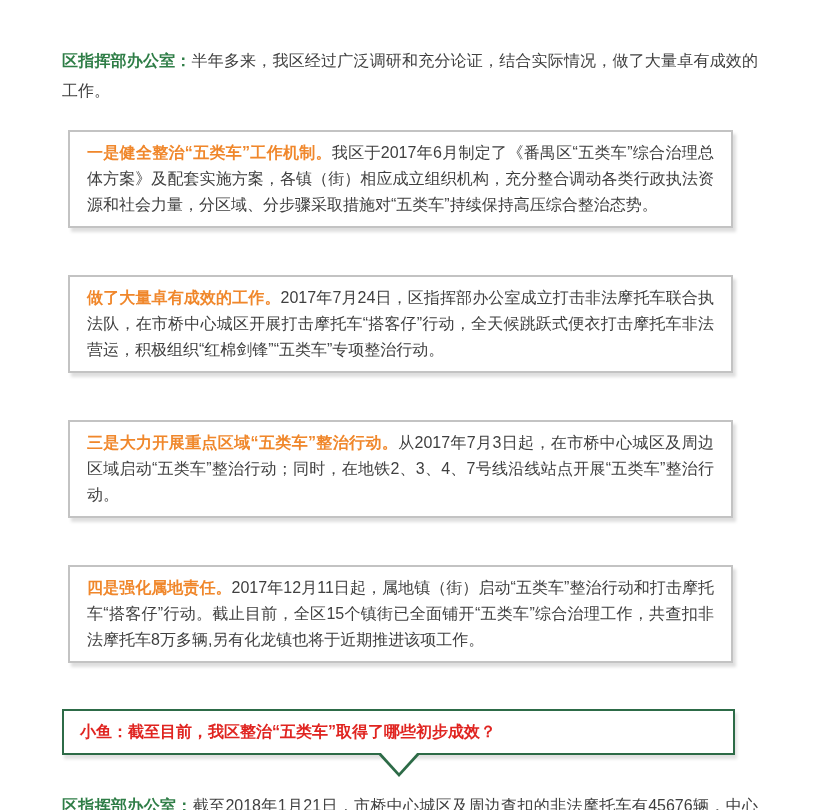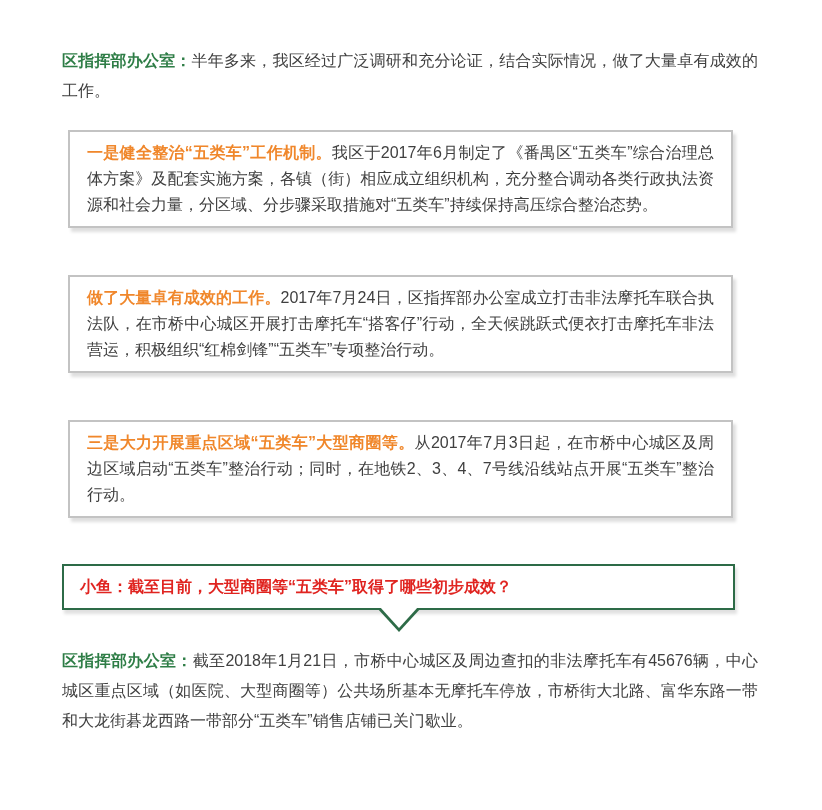--- a/index.html
+++ b/index.html
@@ -96,20 +96,21 @@
 <body>
 
 <div class="article">
 
   <p class="para"><span class="speaker">区指挥部办公室：</span><span>半年多来，我区经过广泛调研和充分论证，结合实际情况，做了大量卓有成效的工作。</span></p>
 
   <div class="point-box first"><span class="heading">一是健全整治“五类车”工作机制。</span><span>我区于2017年6月制定了《番禺区“五类车”综合治理总体方案》及配套实施方案，各镇（街）相应成立组织机构，充分整合调动各类行政执法资源和社会力量，分区域、分步骤采取措施对“五类车”持续保持高压综合整治态势。</span></div>
 
   <div class="point-box"><span class="heading">做了大量卓有成效的工作。</span><span>2017年7月24日，区指挥部办公室成立打击非法摩托车联合执法队，在市桥中心城区开展打击摩托车“搭客仔”行动，全天候跳跃式便衣打击摩托车非法营运，积极组织“红棉剑锋”“五类车”专项整治行动。</span></div>
 
-  <div class="point-box"><span class="heading">三是大力开展重点区域“五类车”大型商圈等。</span><span>从2017年7月3日起，在市桥中心城区及周边区域启动“五类车”整治行动；同时，在地铁2、3、4、7号线沿线站点开展“五类车”整治行动。</span></div>
+  <div class="point-box"><span class="heading">三是大力开展重点区域“五类车”整治行动。</span><span>从2017年7月3日起，在市桥中心城区及周边区域启动“五类车”整治行动；同时，在地铁2、3、4、7号线沿线站点开展“五类车”整治行动。</span></div>
 
+  <div class="point-box"><span class="heading">四是强化属地责任。</span><span>2017年12月11日起，属地镇（街）启动“五类车”整治行动和打击摩托车“搭客仔”行动。截止目前，全区15个镇街已全面铺开“五类车”综合治理工作，共查扣非法摩托车8万多辆,另有化龙镇也将于近期推进该项工作。</span></div>
 
-  <div class="question-box"><span>小鱼：截至目前，大型商圈等“五类车”取得了哪些初步成效？</span></div>
+  <div class="question-box"><span>小鱼：截至目前，我区整治“五类车”取得了哪些初步成效？</span></div>
 
   <p class="para answer"><span class="speaker">区指挥部办公室：</span><span>截至2018年1月21日，市桥中心城区及周边查扣的非法摩托车有45676辆，中心城区重点区域（如医院、大型商圈等）公共场所基本无摩托车停放，市桥街大北路、富华东路一带和大龙街碁龙西路一带部分“五类车”销售店铺已关门歇业。</span></p>
 
 </div>
 
 </body></html>

